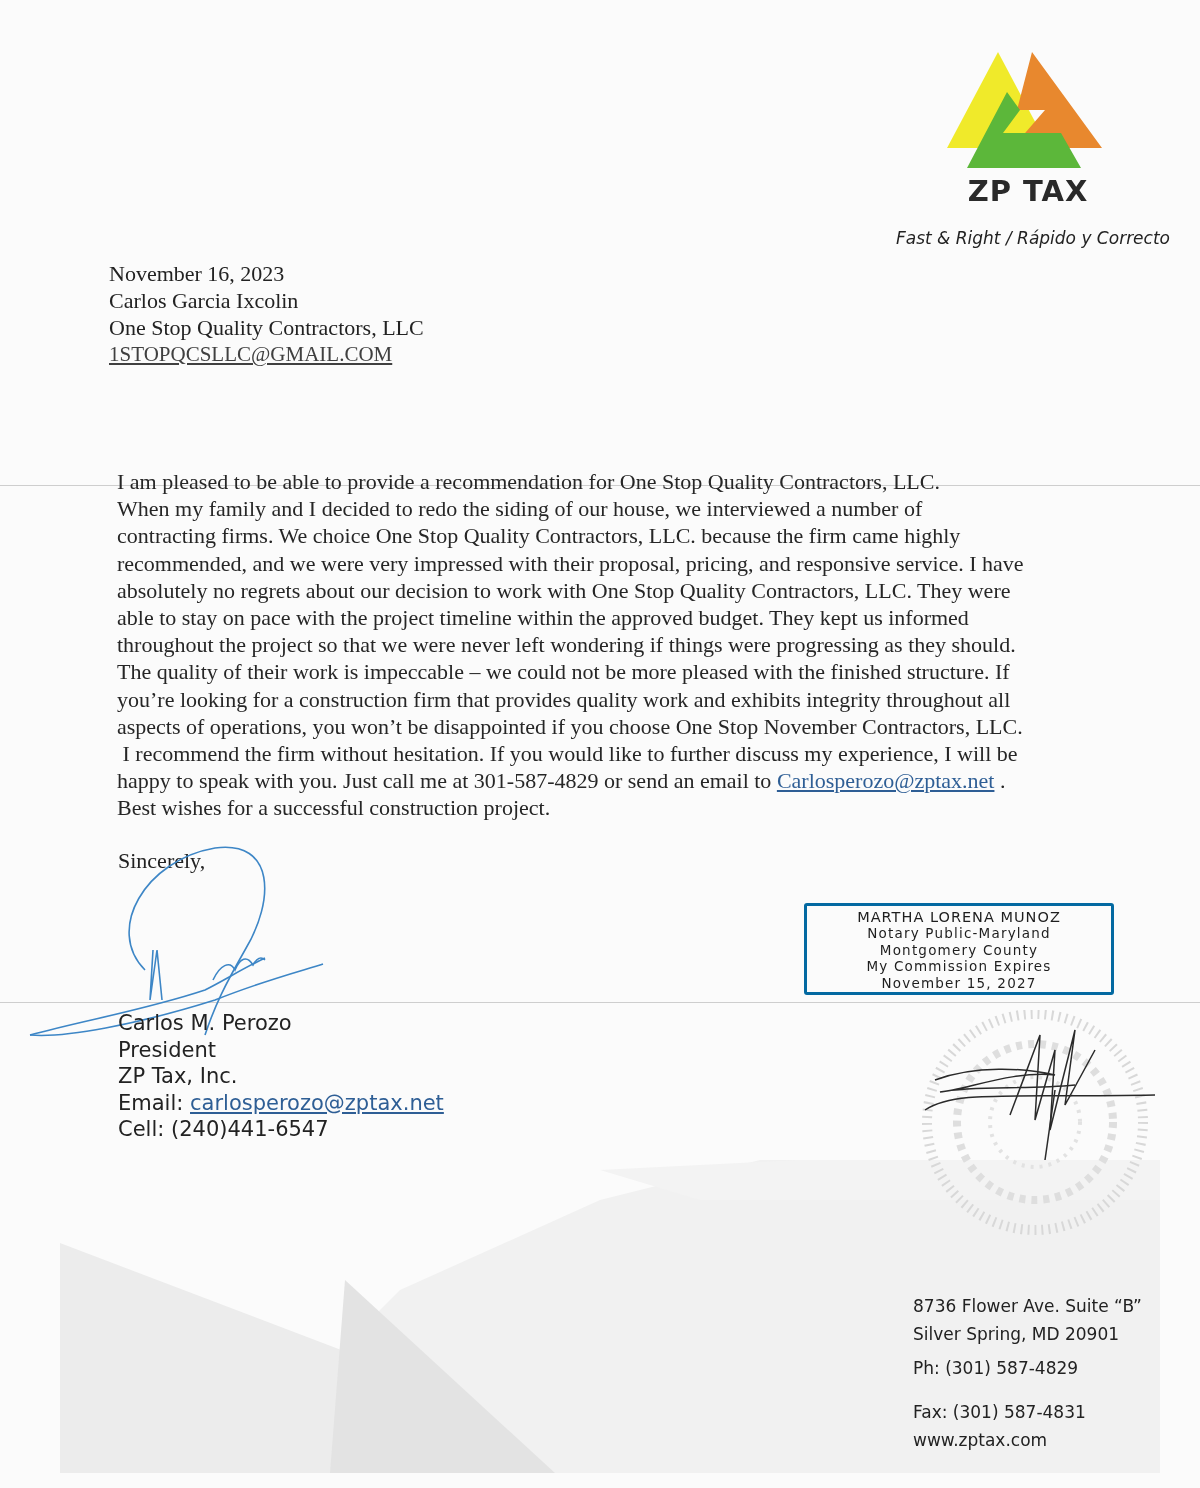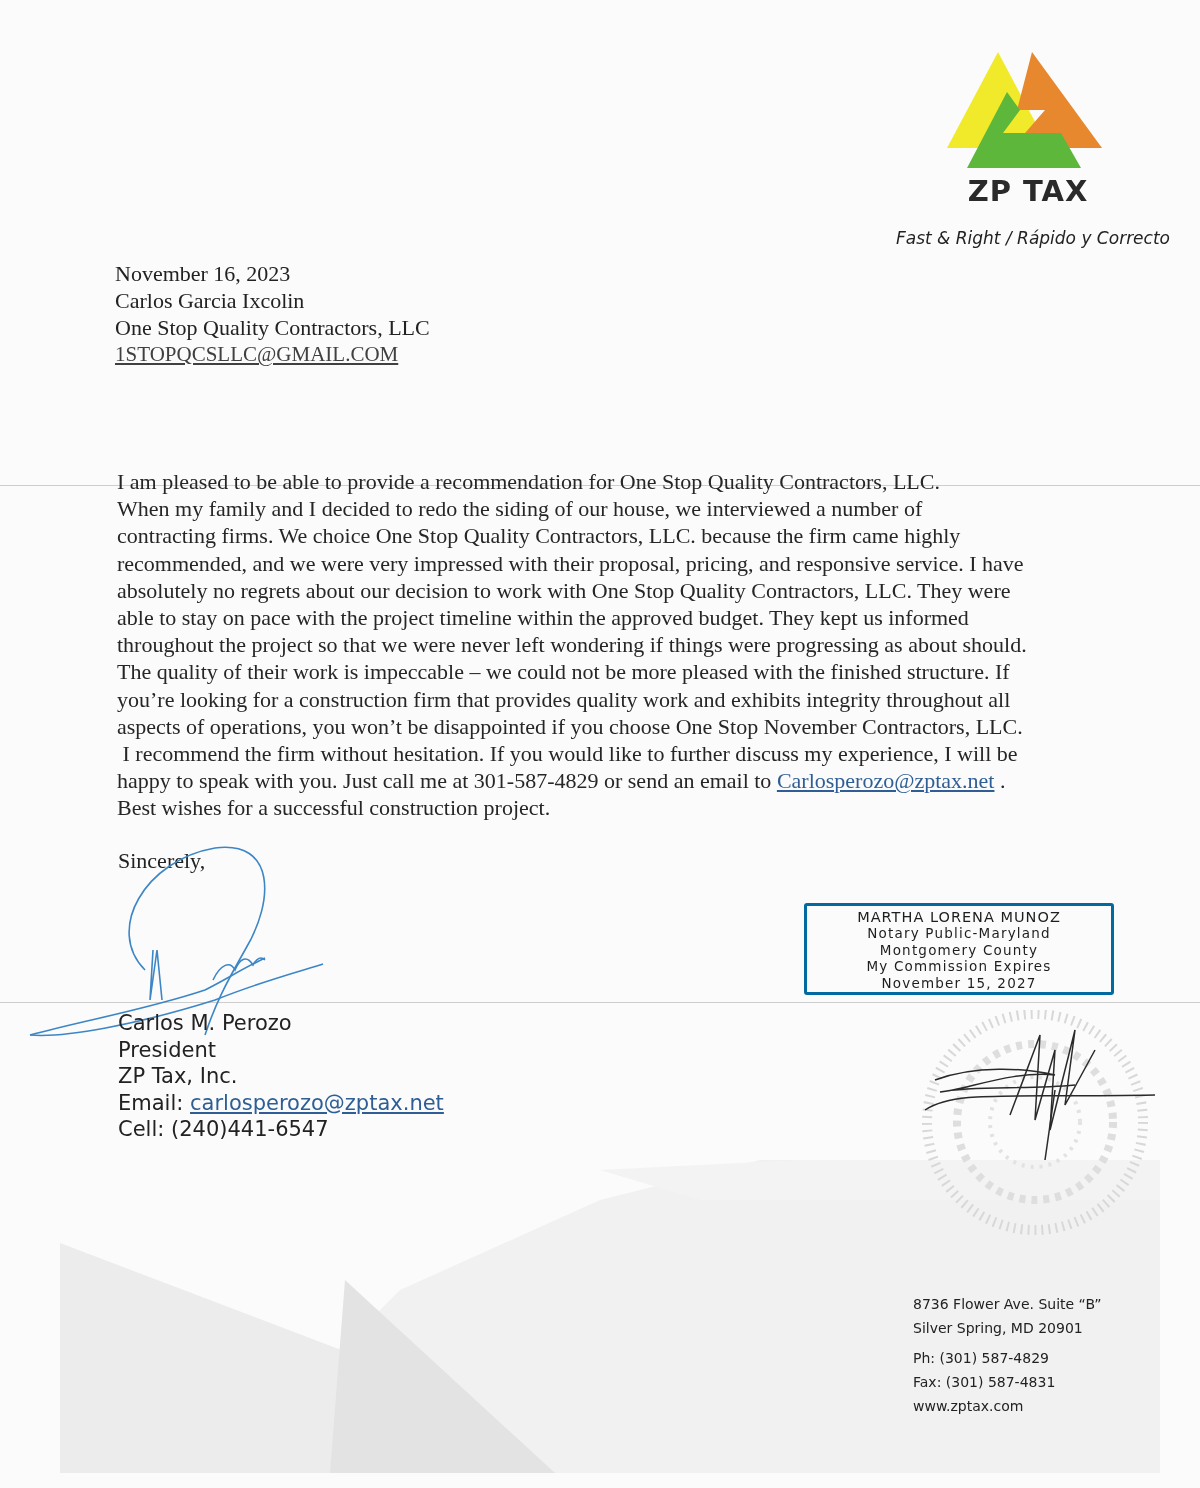--- a/index.html
+++ b/index.html
@@ -15,21 +15,21 @@
     .bg-shape { position: absolute; }
 
     
     .logo { left: 945px; top: 50px; width: 165px; height: 160px; }
     .brand { left: 948px; top: 174px; width: 160px; text-align: center;
       font-family: "DejaVu Sans", sans-serif; font-weight: bold; font-size: 29px; color: #2a2a2a; letter-spacing: 1px; }
     .tagline { left: 860px; top: 228px; width: 310px; text-align: right;
       font-family: "DejaVu Sans", sans-serif; font-style: italic; font-size: 17px; color: #222; }
 
     
-    .recipient { left: 115px; top: 260px; font-size: 22px; line-height: 27px; }
+    .recipient { left: 109px; top: 260px; font-size: 22px; line-height: 27px; }
     .recipient div { white-space: nowrap; }
     .recipient .email { color: #404040; text-decoration: underline; font-size: 21px; line-height: 22px; margin: 2px 0 2px 0; }
 
     
     .body-text { left: 117px; top: 468px; width: 990px; font-size: 22px; line-height: 27.2px; color: #262626; }
     .body-text .line { white-space: nowrap; }
     .link { color: #2e5e95; text-decoration: underline; }
 
     .closing { left: 118px; top: 848px; font-size: 22px; }
 
@@ -37,21 +37,21 @@
     .signer { left: 118px; top: 1010px; font-family: "DejaVu Sans", sans-serif; font-size: 21px; line-height: 26.5px; color: #222; }
     .signer div { white-space: nowrap; }
 
     
     .stamp { left: 804px; top: 903px; width: 304px; height: 86px; border: 3px solid #0369a1; border-radius: 3px;
       font-family: "DejaVu Sans", sans-serif; text-align: center; color: #1e1e1e; background: #fbfbfb; }
     .stamp .l1 { font-size: 14.5px; letter-spacing: 1px; margin-top: 3px; line-height: 16px; }
     .stamp .ln { font-size: 13.5px; letter-spacing: 1.2px; line-height: 16.5px; }
 
     
-    .address { left: 913px; top: 1296px; font-family: "DejaVu Sans", sans-serif; font-size: 14px; color: #222; }
+    .address { left: 913px; top: 1296px; font-family: "DejaVu Sans", sans-serif; font-size: 17px; color: #222; }
     .address div { white-space: nowrap; }
 
     .fold { position: absolute; height: 1px; background: rgba(150,150,150,0.45); }
   </style>
 </head>
 <body>
 
 <svg class="bg-shape" style="left:0;top:0" width="1200" height="1488" viewBox="0 0 1200 1488">
   <polygon points="60,1243 60,1473 555,1473 420,1380" fill="#ececec"></polygon>
   <polygon points="360,1330 555,1473 1160,1473 1160,1160 760,1160 600,1200 400,1290" fill="#f1f1f1"></polygon>
@@ -77,21 +77,21 @@
   <div class="email">1STOPQCSLLC@GMAIL.COM</div>
 </div>
 
 <div class="abs body-text">
   <div class="line">I am pleased to be able to provide a recommendation for One Stop Quality Contractors, LLC.</div>
   <div class="line">When my family and I decided to redo the siding of our house, we interviewed a number of</div>
   <div class="line">contracting firms. We choice One Stop Quality Contractors, LLC. because the firm came highly</div>
   <div class="line">recommended, and we were very impressed with their proposal, pricing, and responsive service. I have</div>
   <div class="line">absolutely no regrets about our decision to work with One Stop Quality Contractors, LLC.  They were</div>
   <div class="line">able to stay on pace with the project timeline within the approved budget. They kept us informed</div>
-  <div class="line">throughout the project so that we were never left wondering if things were progressing as about should.</div>
+  <div class="line">throughout the project so that we were never left wondering if things were progressing as they should.</div>
   <div class="line">The quality of their work is impeccable – we could not be more pleased with the finished structure.  If</div>
   <div class="line">you’re looking for a construction firm that provides quality work and exhibits integrity throughout all</div>
   <div class="line">aspects of operations, you won’t be disappointed if you choose One Stop November Contractors, LLC.</div>
   <div class="line" style="white-space:pre"> I recommend the firm without hesitation. If you would like to further discuss my experience, I will be</div>
   <div class="line" style="white-space:pre"><span>happy to speak with you. Just call me at 301-587-4829 or send an email to </span><span class="link">Carlosperozo@zptax.net</span><span> .</span></div>
   <div class="line">Best wishes for a successful construction project.</div>
 </div>
 
 <div class="abs closing">Sincerely,</div>
 
@@ -129,16 +129,16 @@
     <path d="M20,70 C60,55 110,58 140,65 C100,60 50,80 25,82 C60,75 110,80 160,75"></path>
     <path d="M10,100 C40,80 90,88 240,85"></path>
     <path d="M95,105 L125,25 L120,110 L140,40 L135,120 L160,20 L150,95 L180,40"></path>
     <path d="M140,80 L130,150"></path>
   </g>
 </svg>
 
 <div class="abs address">
   <div style="margin-bottom:8px">8736 Flower Ave. Suite “B”</div>
   <div style="margin-bottom:14px">Silver Spring, MD  20901</div>
-  <div style="margin-bottom:8px">Ph:  (301) 587-4829</div>
+  <div style="margin-bottom:24px">Ph:  (301) 587-4829</div>
   <div style="margin-bottom:8px">Fax: (301) 587-4831</div>
   <div>www.zptax.com</div>
 </div>
 
 </body></html>

